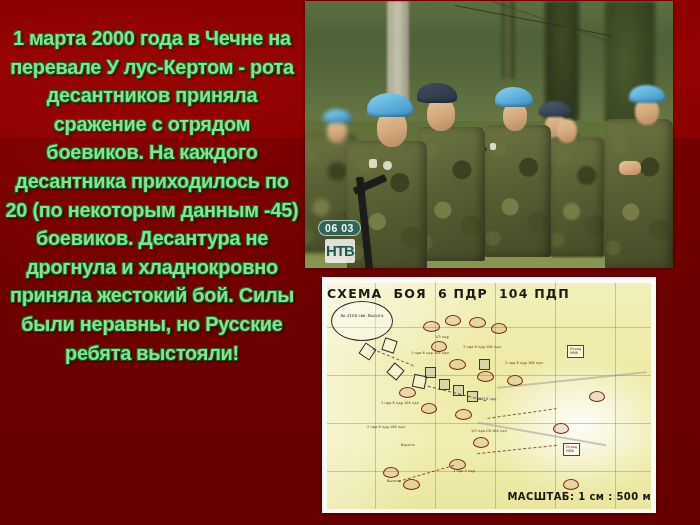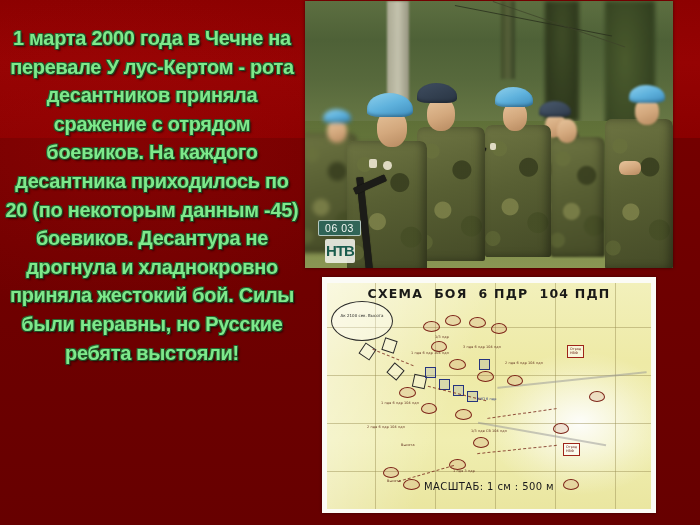--- a/index.html
+++ b/index.html
@@ -116,22 +116,22 @@
   .blur-far { filter: blur(1.9px); }
   .blur-mid { filter: blur(1.0px); }
   .blur-near{ filter: blur(0.35px); }
 
   
   #ntv-clock {
     position: absolute; left: 13px; top: 219px;
     width: 43px; height: 16px;
     background: rgba(42,104,96,.82);
     border: 1px solid rgba(225,235,230,.75);
-    border-radius: 2px;
-    color: #f2f7f3; font-size: 10.5px; font-weight: 400;
+    border-radius: 8px;
+    color: #f2f7f3; font-size: 10.5px; font-weight: 700;
     line-height: 14px; text-align: center; letter-spacing: .5px;
   }
   #ntv-logo {
     position: absolute; left: 20px; top: 238px;
     width: 30px; height: 24px;
     background: rgba(238,240,232,.9);
     border-radius: 2px;
     color: #1b5c4e; font-size: 15px; font-weight: 700;
     line-height: 24px; text-align: center; letter-spacing: -1px;
   }
@@ -151,31 +151,31 @@
     background:
       linear-gradient(110deg, rgba(255,255,255,.55) 0%, rgba(255,255,255,0) 42%),
       radial-gradient(ellipse 120px 90px at 78% 62%, #fdfdfa 0%, rgba(253,253,250,.2) 60%, rgba(255,255,255,0) 80%),
       linear-gradient(180deg, #f2f0bb 0%, #eeeaa6 35%, #f0eeb0 70%, #eae6a0 100%);
   }
   .mgrid-v, .mgrid-h { position: absolute; background: rgba(150,140,80,.45); }
   .mgrid-v { width: 1px; top: 0; bottom: 0; }
   .mgrid-h { height: 1px; left: 0; right: 0; }
   #map-title {
     position: absolute; left: 0; right: 0; top: 3px;
-    text-align: center;
+    text-align: left;
     font-family: "DejaVu Sans", sans-serif;
     font-size: 12.5px; font-weight: 700;
     color: #1a1a18; letter-spacing: 1.2px;
     white-space: pre;
   }
   #map-scale {
-    position: absolute; left: 0; right: 0; bottom: 17px;
-    text-align: center;
+    position: absolute; left: 0; right: 0; bottom: 7px;
+    text-align: right;
     font-family: "DejaVu Sans", sans-serif;
-    font-size: 10px; font-weight: 400;
+    font-size: 10px; font-weight: 700;
     color: #17171a; letter-spacing: .4px;
   }
   .unit-red {
     position: absolute; border: 1.7px solid #7d2418;
     border-radius: 50% 50% 50% 50% / 55% 55% 45% 45%;
     background: rgba(168,60,40,.12);
   }
   .unit-blue {
     position: absolute; border: 1.7px solid #26347e;
     background: rgba(50,70,160,.12);

